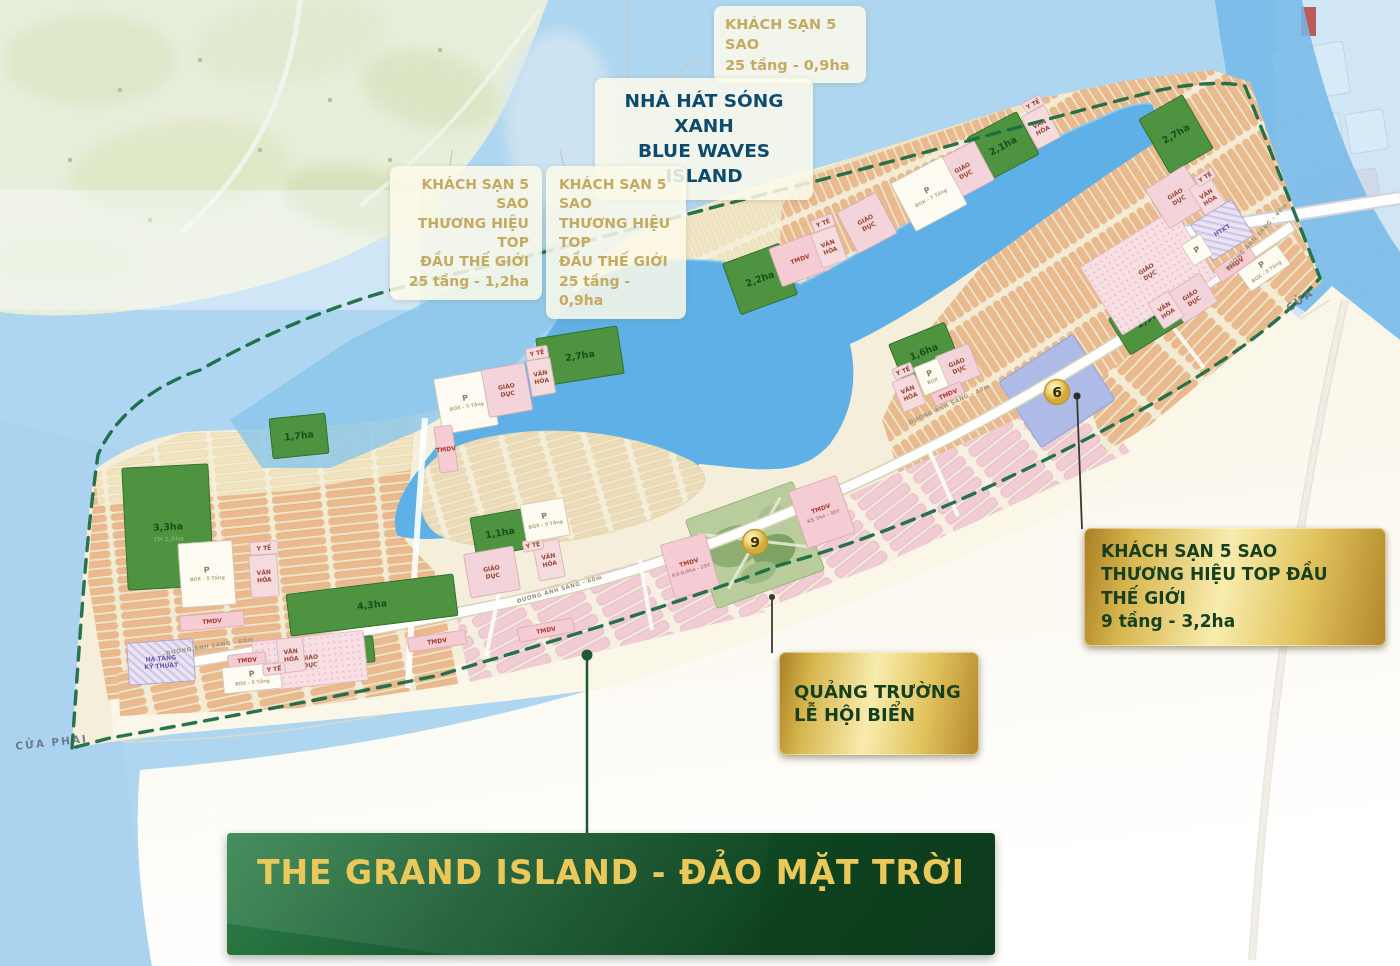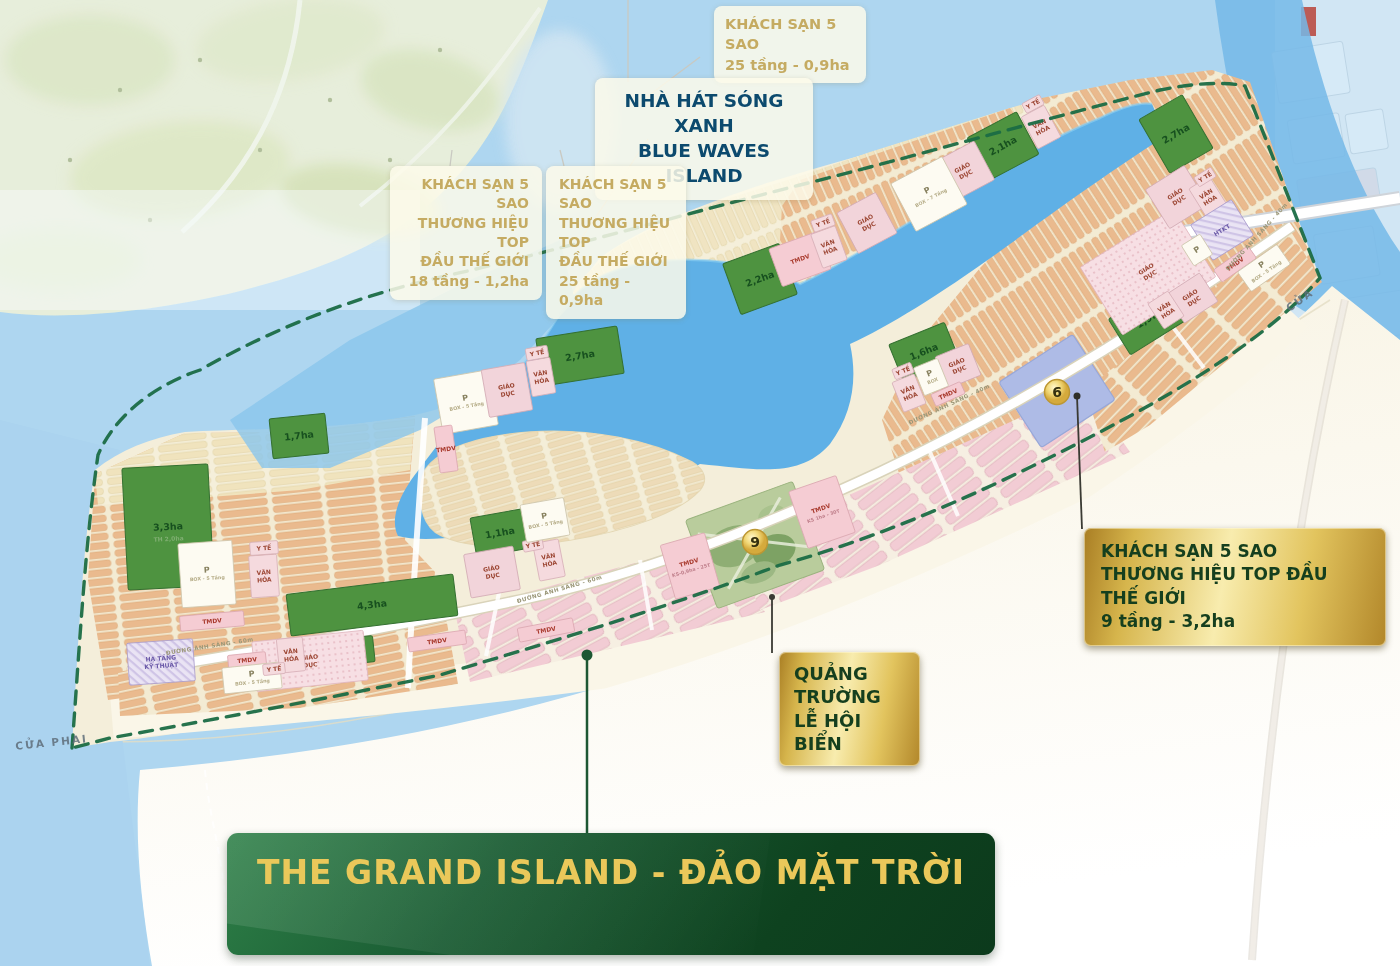--- a/index.html
+++ b/index.html
@@ -20,22 +20,22 @@
            box-shadow:0 1px 5px rgba(140,125,70,.25);}
   .c-hotel-top{left:692px;top:6px;width:152px;padding:8px 11px;font-size:14.5px;line-height:1.4;}
   .c-theatre{left:573px;top:78px;width:218px;padding:11px 8px;font-size:18.5px;line-height:1.35;
              text-align:center;color:#0c4a6e;}
   .c-hotel-left1{left:368px;top:166px;width:152px;padding:9px 13px;font-size:14px;line-height:1.38;text-align:right;}
   .c-hotel-left2{left:524px;top:166px;width:140px;padding:9px 13px;font-size:14px;line-height:1.38;text-align:left;}
   .c-gold{background:linear-gradient(100deg,#a97e24 0%,#d6b54c 16%,#f8ecae 46%,#e2c45e 72%,#b2872a 100%);
           color:#153f1e;font-weight:bold;border-radius:7px;
           box-shadow:0 3px 7px rgba(60,50,10,.45), inset 0 0 0 1px rgba(255,250,220,.5);}
   .c-hotel-right{left:1062px;top:528px;width:302px;padding:12px 17px;font-size:17px;line-height:1.38;}
-  .c-plaza{left:757px;top:652px;width:141px;padding:10px 15px;font-size:18px;line-height:1.3;}
-  .c-title{left:205px;top:833px;width:768px;height:122px;border-radius:11px;text-align:center;
+  .c-plaza{left:757px;top:652px;width:200px;padding:28px 15px;font-size:18px;line-height:1.3;}
+  .c-title{left:205px;top:833px;width:768px;height:122px;border-radius:4px;text-align:center;
            background:linear-gradient(128deg,#2e8048 0%,#1a5c33 34%,#0e421f 72%,#0c3a1c 100%);
            box-shadow:0 4px 10px rgba(20,40,20,.35);color:#eac85a;overflow:hidden;}
   .c-title .sheen{position:absolute;left:-10%;top:-60%;width:80%;height:160%;
            background:linear-gradient(115deg,rgba(255,255,255,.14),rgba(255,255,255,0));transform:rotate(8deg);}
   .c-title .l1{margin-top:20px;font-size:33px;font-weight:bold;letter-spacing:1px;position:relative;}
   .c-title .l2{margin-top:8px;font-size:29px;font-weight:bold;position:relative;}
 </style>
 </head>
 <body>
 
@@ -536,21 +536,21 @@
 
 <div class="callout c-faded c-theatre">
   <div>NHÀ HÁT SÓNG XANH</div>
   <div>BLUE WAVES ISLAND</div>
 </div>
 
 <div class="callout c-faded c-hotel-left1">
   <div>KHÁCH SẠN 5 SAO</div>
   <div>THƯƠNG HIỆU TOP</div>
   <div>ĐẦU THẾ GIỚI</div>
-  <div>18 tầng - 1,2ha</div>
+  <div>25 tầng - 1,2ha</div>
 </div>
 
 <div class="callout c-faded c-hotel-left2">
   <div>KHÁCH SẠN 5 SAO</div>
   <div>THƯƠNG HIỆU TOP</div>
   <div>ĐẦU THẾ GIỚI</div>
   <div>25 tầng - 0,9ha</div>
 </div>
 
 <div class="callout c-gold c-hotel-right">

